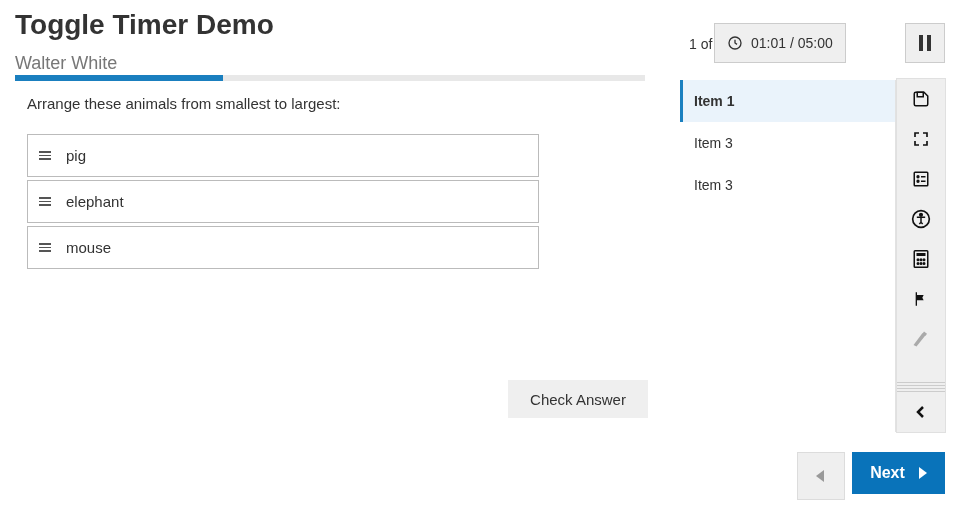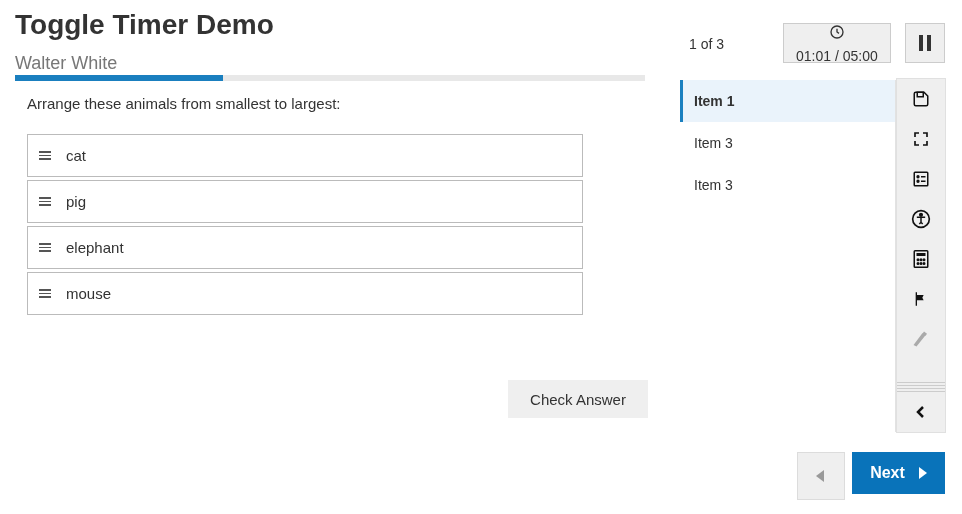--- a/index.html
+++ b/index.html
@@ -2,25 +2,25 @@
 <html><head>
 <meta charset="utf-8">
 <style>
   * { box-sizing: border-box; margin: 0; padding: 0; }
   html, body { width: 962px; height: 514px; font-family: -apple-system, "Helvetica Neue", Arial, sans-serif; color: #333; background: #fff; overflow: hidden; }
   .app { position: relative; width: 962px; height: 514px; }
   .header { position: absolute; left: 15px; top: 10px; }
   .title { font-size: 28px; font-weight: 700; color: #333; line-height: 1.1; }
   .author { font-size: 18px; color: #777; margin-top: 12px; }
   .counter { position: absolute; left: 689px; top: 36px; font-size: 14px; color: #333; }
-  .timer-pill { position: absolute; left: 783px; top: 23px; height: 40px; border: 1px solid #ccc; background: #efefef; display: flex; align-items: center; padding: 0 12px; gap: 8px; font-size: 14px; color: #333; flex-direction: column; }
+  .timer-pill { position: absolute; left: 714px; top: 23px; height: 40px; border: 1px solid #ccc; background: #efefef; display: flex; align-items: center; padding: 0 12px; gap: 8px; font-size: 14px; color: #333; }
   .pause-btn { position: absolute; left: 905px; top: 23px; width: 40px; height: 40px; border: 1px solid #ccc; background: #efefef; display: flex; align-items: center; justify-content: center; cursor: pointer; }
   .progressbar { position: absolute; left: 15px; top: 75px; width: 630px; height: 6px; background: #e8e8e8; }
   .progressbar-fill { height: 100%; background: #1a7fbf; width: 33%; }
-  .question-area { position: absolute; left: 27px; top: 95px; width: 556px; }
+  .question-area { position: absolute; left: 27px; top: 95px; width: 512px; }
   .prompt { font-size: 15px; margin-bottom: 22px; }
   .sortable { display: flex; flex-direction: column; gap: 3px; }
   .sort-item { border: 1px solid #bbb; background: #fff; height: 43px; display: flex; align-items: center; padding: 0 10px; gap: 14px; cursor: grab; font-size: 15px; }
   .drag-handle { width: 14px; display: flex; flex-direction: column; gap: 2px; align-items: center; }
   .drag-handle span { display: block; width: 12px; height: 1.5px; background: #555; }
   .check-btn { position: absolute; left: 508px; top: 380px; width: 140px; height: 38px; border: none; background: #efefef; font-size: 15px; color: #333; cursor: pointer; }
   .item-nav { position: absolute; left: 680px; top: 80px; width: 216px; height: 352px; border-right: 1px solid #e2e2e2; }
   .nav-item { height: 42px; display: flex; align-items: center; padding-left: 14px; font-size: 14px; color: #333; cursor: pointer; }
   .nav-item.active { background: #eaf3fb; border-left: 3px solid #1a7fbf; padding-left: 11px; font-weight: bold; }
   .tool-rail { position: absolute; left: 896px; top: 78px; width: 50px; height: 355px; background: #efefef; border: 1px solid #e0e0e0; display: flex; flex-direction: column; align-items: center; }
@@ -68,28 +68,20 @@
 
   <div class="question-area">
     <div class="prompt">Arrange these animals from smallest to largest:</div>
     <div class="sortable">
       <div class="sort-item">
         <span class="drag-handle">
             <span></span>
             <span></span>
             <span></span>
           </span>
-        <span>cat</span>
-      </div>
-      <div class="sort-item">
-        <span class="drag-handle">
-            <span></span>
-            <span></span>
-            <span></span>
-          </span>
         <span>pig</span>
       </div>
       <div class="sort-item">
         <span class="drag-handle">
             <span></span>
             <span></span>
             <span></span>
           </span>
         <span>elephant</span>
       </div>

